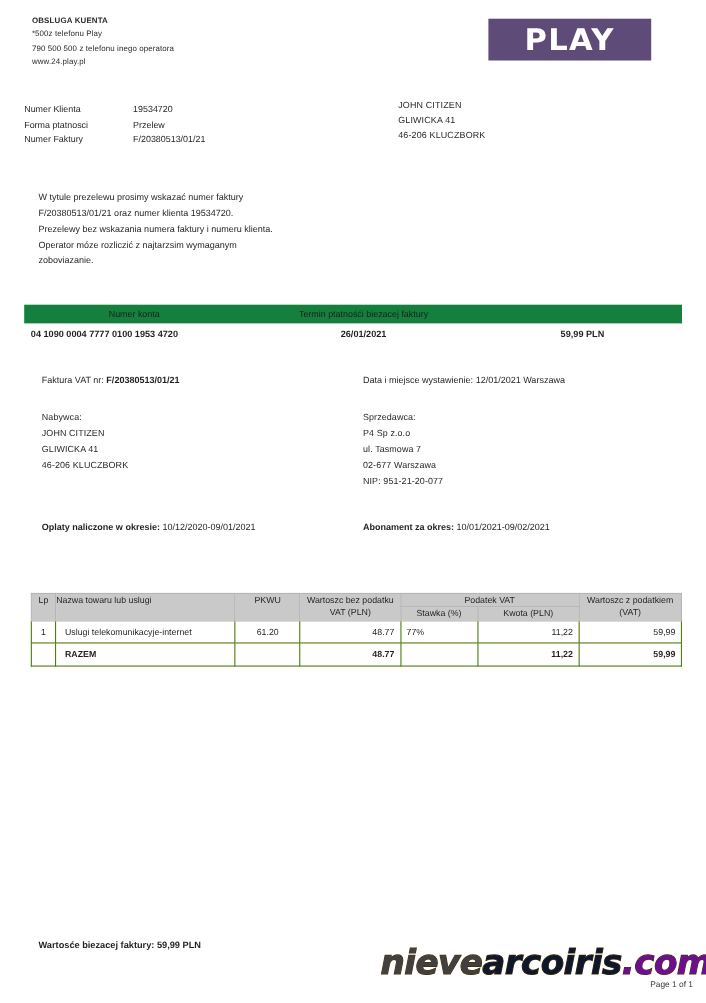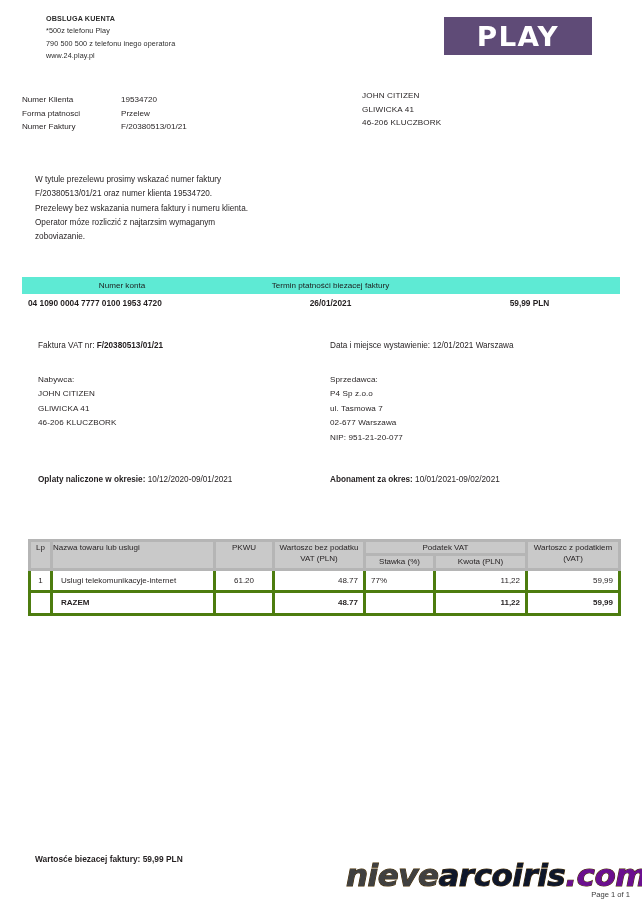--- a/index.html
+++ b/index.html
@@ -24,21 +24,20 @@
 
   
   .contact-block {
     position: absolute;
     left: 29px;
     top: 13px;
     font-size: 7.2px;
     line-height: 12.4px;
     letter-spacing: 0.1px;
     color: #2b2b2b;
-    margin-left: 17px;
   }
   .contact-block .c-first {
     font-weight: bold;
     letter-spacing: 0.15px;
   }
 
   .logo {
     position: absolute;
     left: 444px;
     top: 17px;
@@ -90,21 +89,21 @@
     width: 330px;
   }
 
   
   .paybar {
     position: absolute;
     left: 22px;
     top: 277px;
     width: 598px;
     height: 17px;
-    background: #5eead4;
+    background: #15803d;
   }
   .paybar-cell {
     position: absolute;
     top: 0;
     height: 17px;
     display: flex;
     align-items: center;
     justify-content: center;
     font-size: 8.1px;
     color: #1d1d1d;
@@ -167,21 +166,21 @@
   .tbl {
     position: absolute;
     left: 28px;
     top: 539px;
     width: 592px;
     border-collapse: collapse;
     font-size: 8px;
     table-layout: fixed;
   }
   .tbl td, .tbl th {
-    border: 3px solid #4d7c0f;
+    border: 1px solid #4d7c0f;
     padding: 0;
     vertical-align: top;
     font-weight: normal;
   }
   .tbl thead td, .tbl thead th {
     background: #c9c9c9;
     text-align: center;
     border-color: #b5b5b5;
   }
   .hpad { padding: 4px 4px 3px 4px; line-height: 11.4px; }

